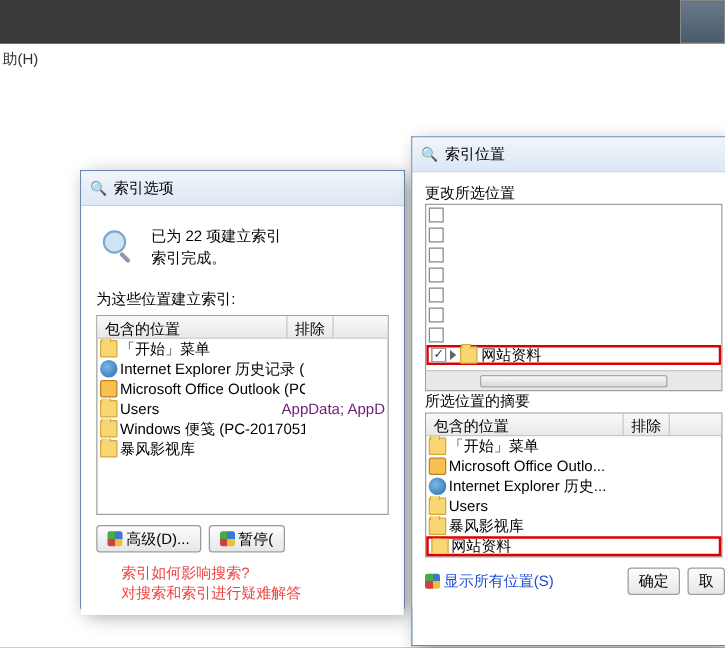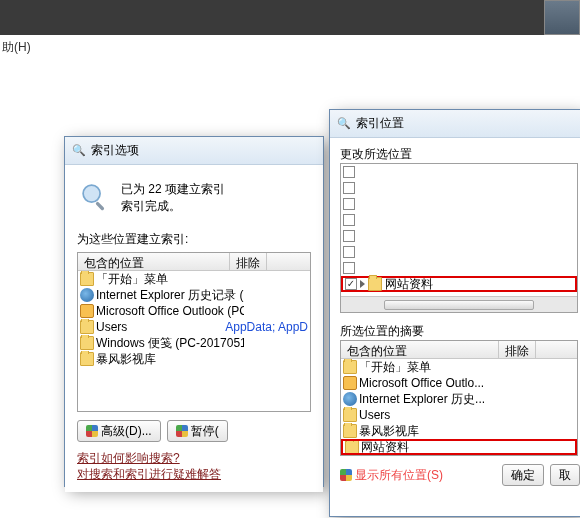--- a/index.html
+++ b/index.html
@@ -23,48 +23,48 @@
 .lb-head { display: flex; background: linear-gradient(#fafafa,#e8e8e8); border-bottom: 1px solid #c8c8c8; height: 18px; }
 .lb-head span { padding: 2px 6px; border-right: 1px solid #c8c8c8; }
 .lb-head span:first-child { width: 152px; }
 .lb-rows { }
 .lb-row { display: flex; align-items: center; height: 16px; padding: 0 2px; gap: 2px; white-space: nowrap; overflow: hidden; }
 .fi { width: 14px; height: 14px; background: #f7d673; border: 1px solid #d4a93a; border-radius: 1px; flex-shrink: 0; position: relative; }
 .fi::before { content: ""; position: absolute; top: -3px; left: 0; width: 6px; height: 3px; background: #f7d673; border: 1px solid #d4a93a; border-bottom: none; border-radius: 1px 1px 0 0; }
 .ie { width: 14px; height: 14px; background: radial-gradient(circle at 40% 40%, #7ab8e8, #2a6aa8); border-radius: 50%; flex-shrink: 0; }
 .ol { width: 14px; height: 14px; background: #f8c050; border: 1px solid #c08020; border-radius: 2px; flex-shrink: 0; }
 .lb-row .col1 { width: 148px; overflow: hidden; }
-.lb-row .col2 { color: #1d4ed8; }
+.lb-row .col2 { color: #701a75; }
 .d1 .listbox { height: 160px; }
 .btnrow { display: flex; gap: 6px; margin-top: 8px; }
 .btn { height: 22px; padding: 0 8px; background: linear-gradient(#fdfdfd,#e6e6e6); border: 1px solid #9a9a9a; border-radius: 3px; display: inline-flex; align-items: center; gap: 3px; cursor: pointer; }
 .shield { width: 12px; height: 12px; display: inline-block; background: conic-gradient(#3a7ac8 0 25%, #e8c040 0 50%, #d04040 0 75%, #4aa84a 0); border-radius: 2px; }
 .links { margin-top: 8px; }
-.links a { color: #7f1d1d; text-decoration: underline; display: block; line-height: 16px; cursor: pointer; }
+.links a { color: #ef4444; display: block; line-height: 16px; cursor: pointer; margin-left: 20px; }
 
 
 .d2 { top: 109px; left: 329px; width: 251px; height: 408px; border-right: none; }
 .d2 .dlg-body { padding: 8px 0 10px 10px; }
 .tree { border: 1px solid #a0a0a0; background: #fff; width: 238px; height: 150px; overflow: hidden; }
 .tree-rows { }
 .trow { display: flex; align-items: center; height: 16px; padding-left: 2px; gap: 3px; }
 .cb { width: 12px; height: 12px; border: 1px solid #888; background: #fff; flex-shrink: 0; }
 .cb.chk::after { content: "✓"; font-size: 10px; line-height: 10px; color: #333; display: block; text-align: center; }
 .tri { width: 0; height: 0; border-top: 4px solid transparent; border-bottom: 4px solid transparent; border-left: 5px solid #666; flex-shrink: 0; }
 .redbox { border: 2px solid #d00; }
 .hscroll { height: 16px; background: #e8e8e8; border-top: 1px solid #c8c8c8; display: flex; align-items: center; justify-content: center; margin-top: 4px; }
 .hscroll .thumb { width: 150px; height: 10px; background: linear-gradient(#fafafa,#d8d8d8); border: 1px solid #a8a8a8; border-radius: 2px; }
 
 .d2 .listbox.sm { width: 238px; height: 116px; }
 .d2 .lb-head span:first-child { width: 158px; }
 .d2 .lb-row .col1 { width: 154px; }
 .d2 .redhl { border: 2px solid #d00; }
 
 .footer { display: flex; align-items: center; gap: 6px; margin-top: 8px; }
-.footer .cbwrap { display: flex; align-items: center; gap: 3px; color: #ef4444; }
+.footer .cbwrap { display: flex; align-items: center; gap: 3px; color: #1d4ed8; }
 .footer .spacer { flex: 1; }
 </style>
 </head>
 <body>
 
 <div class="taskbar-hint"></div>
 <div class="bg-white">
   <div class="menu-bar">助(H)</div>
 </div>
 
@@ -177,21 +177,21 @@
           <span class="tri"></span>
           <span class="fi"></span>
           <span>网站资料</span>
         </div>
       </div>
       <div class="hscroll">
           <div class="thumb"></div>
         </div>
     </div>
 
-    <div class="section" style="margin-top:10px">所选位置的摘要</div>
+    <div class="section" style="">所选位置的摘要</div>
     <div class="listbox sm">
       <div class="lb-head">
         <span>包含的位置</span>
         <span>排除</span>
       </div>
       <div class="lb-rows" id="d2rows">
           <div class="lb-row">
             <span class="fi"></span>
             <span class="col1">「开始」菜单</span>
             <span class="col2"></span>

